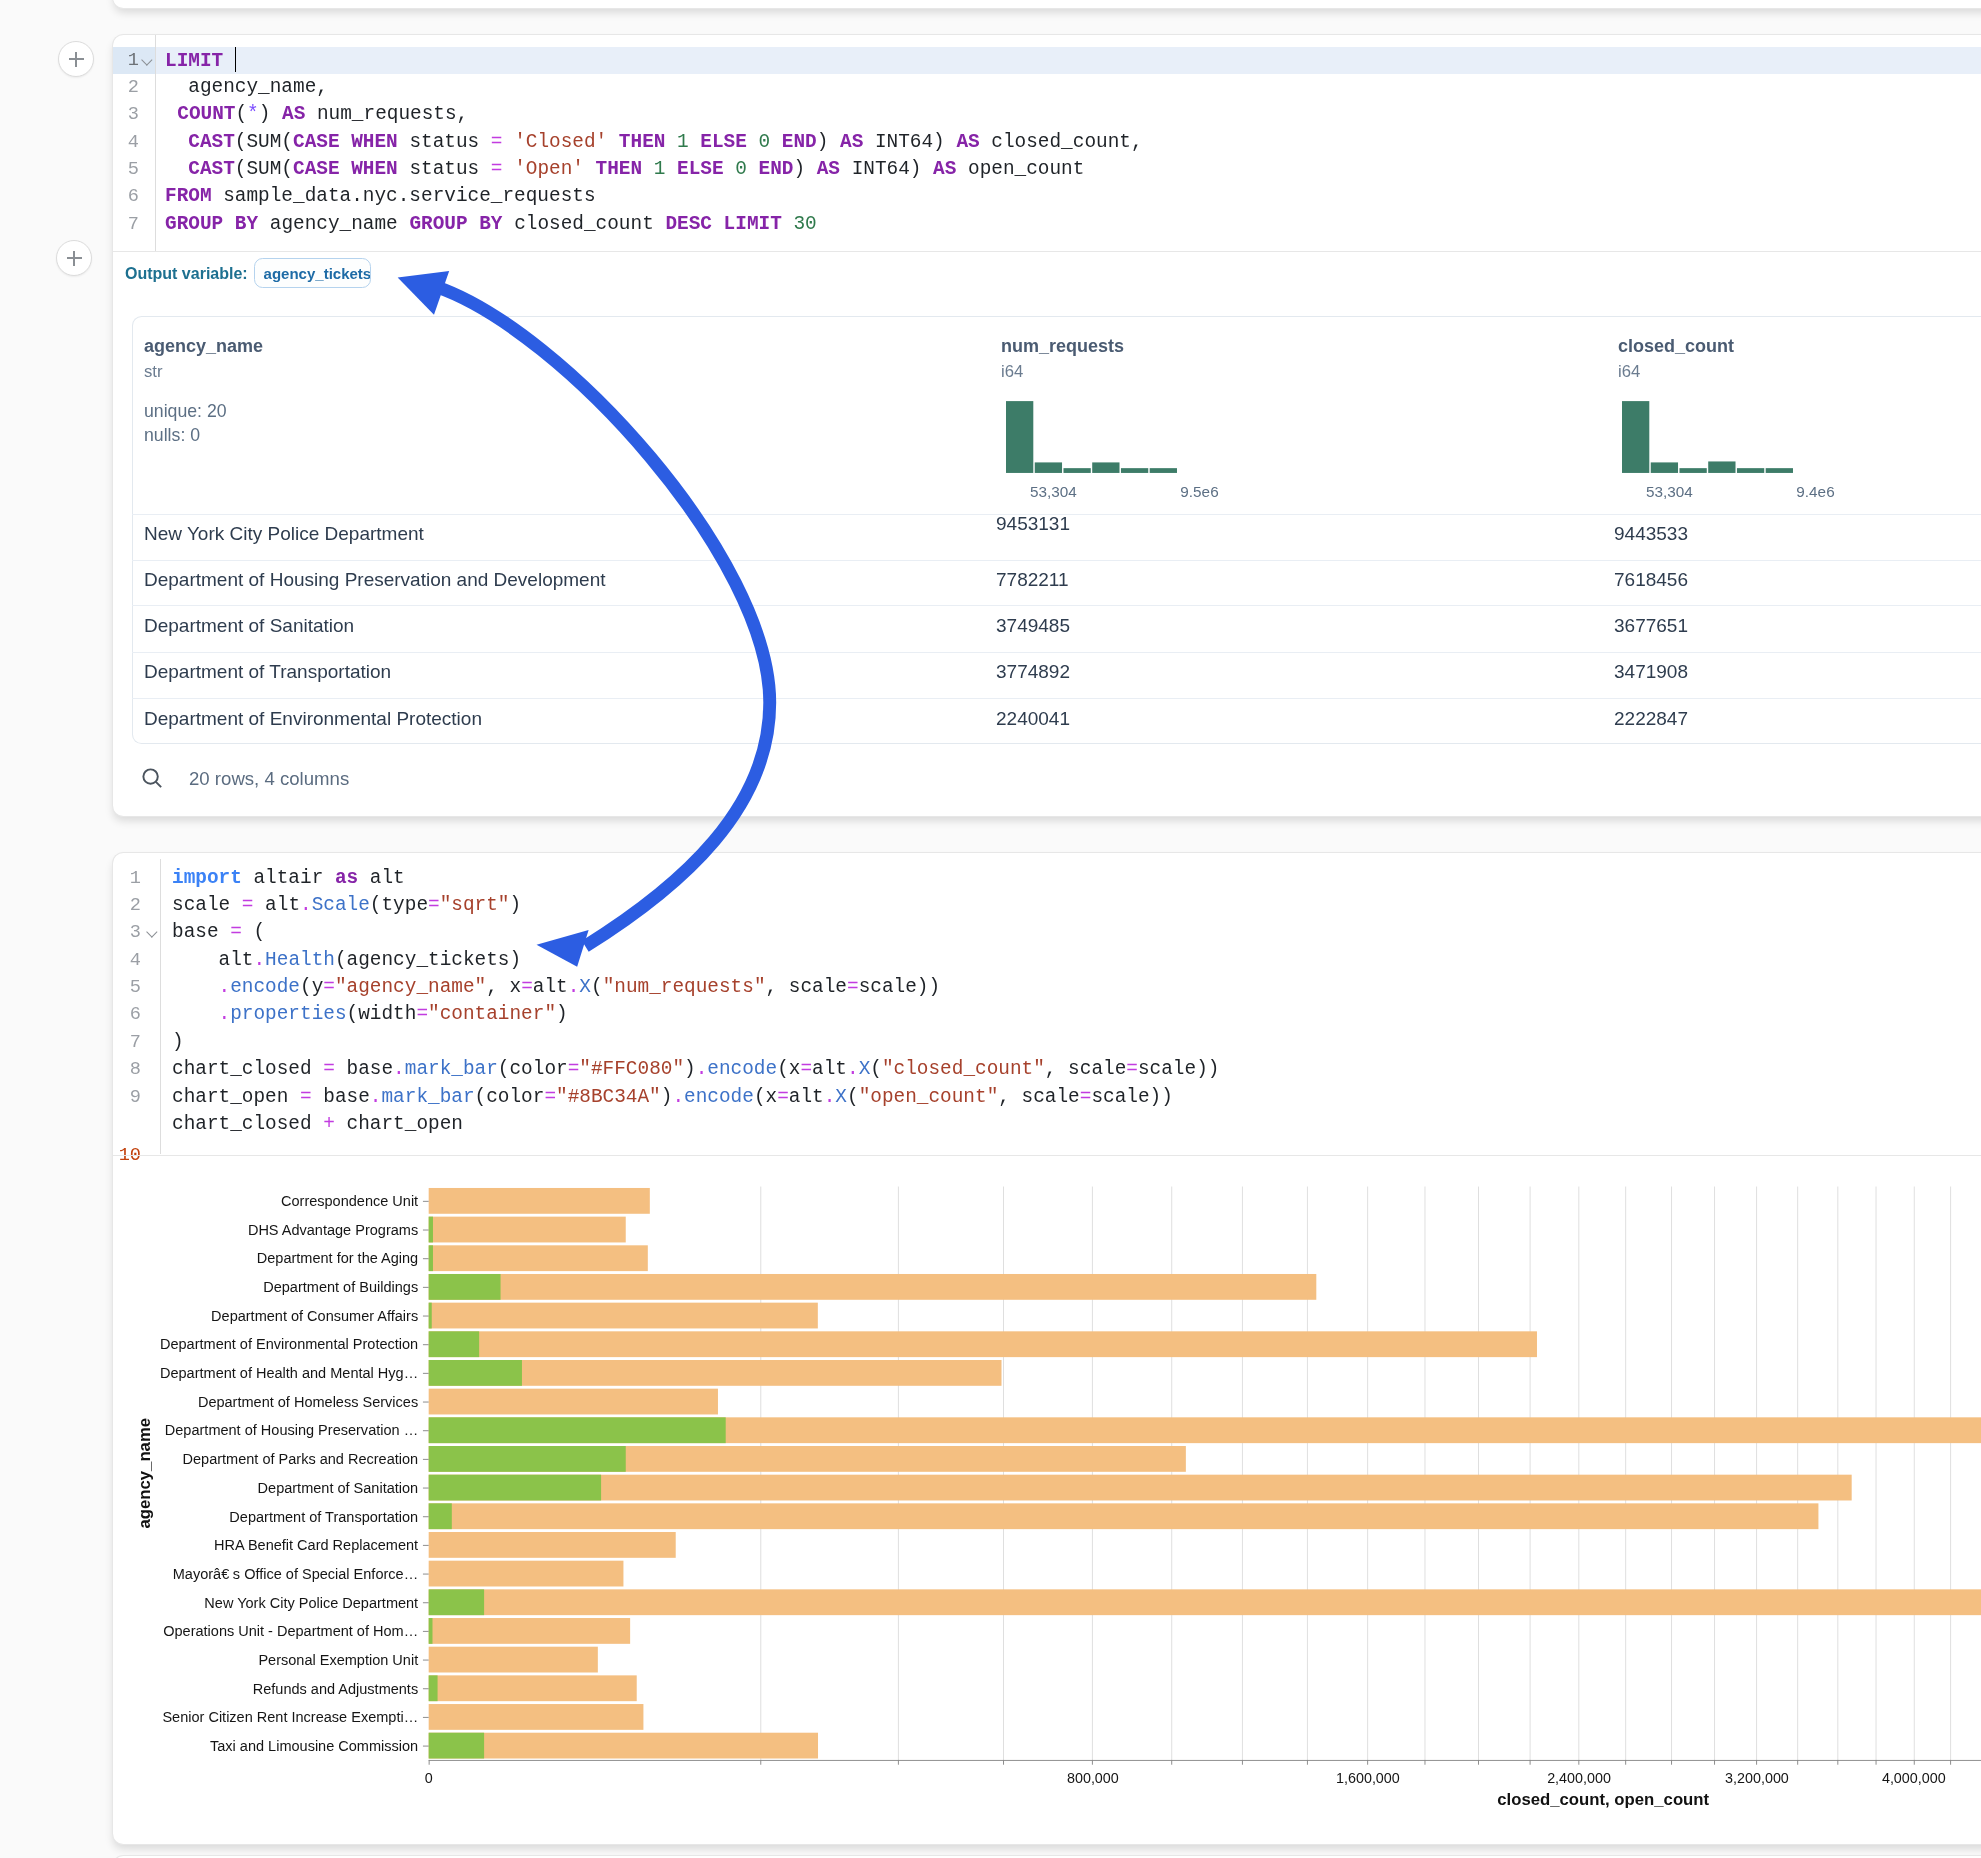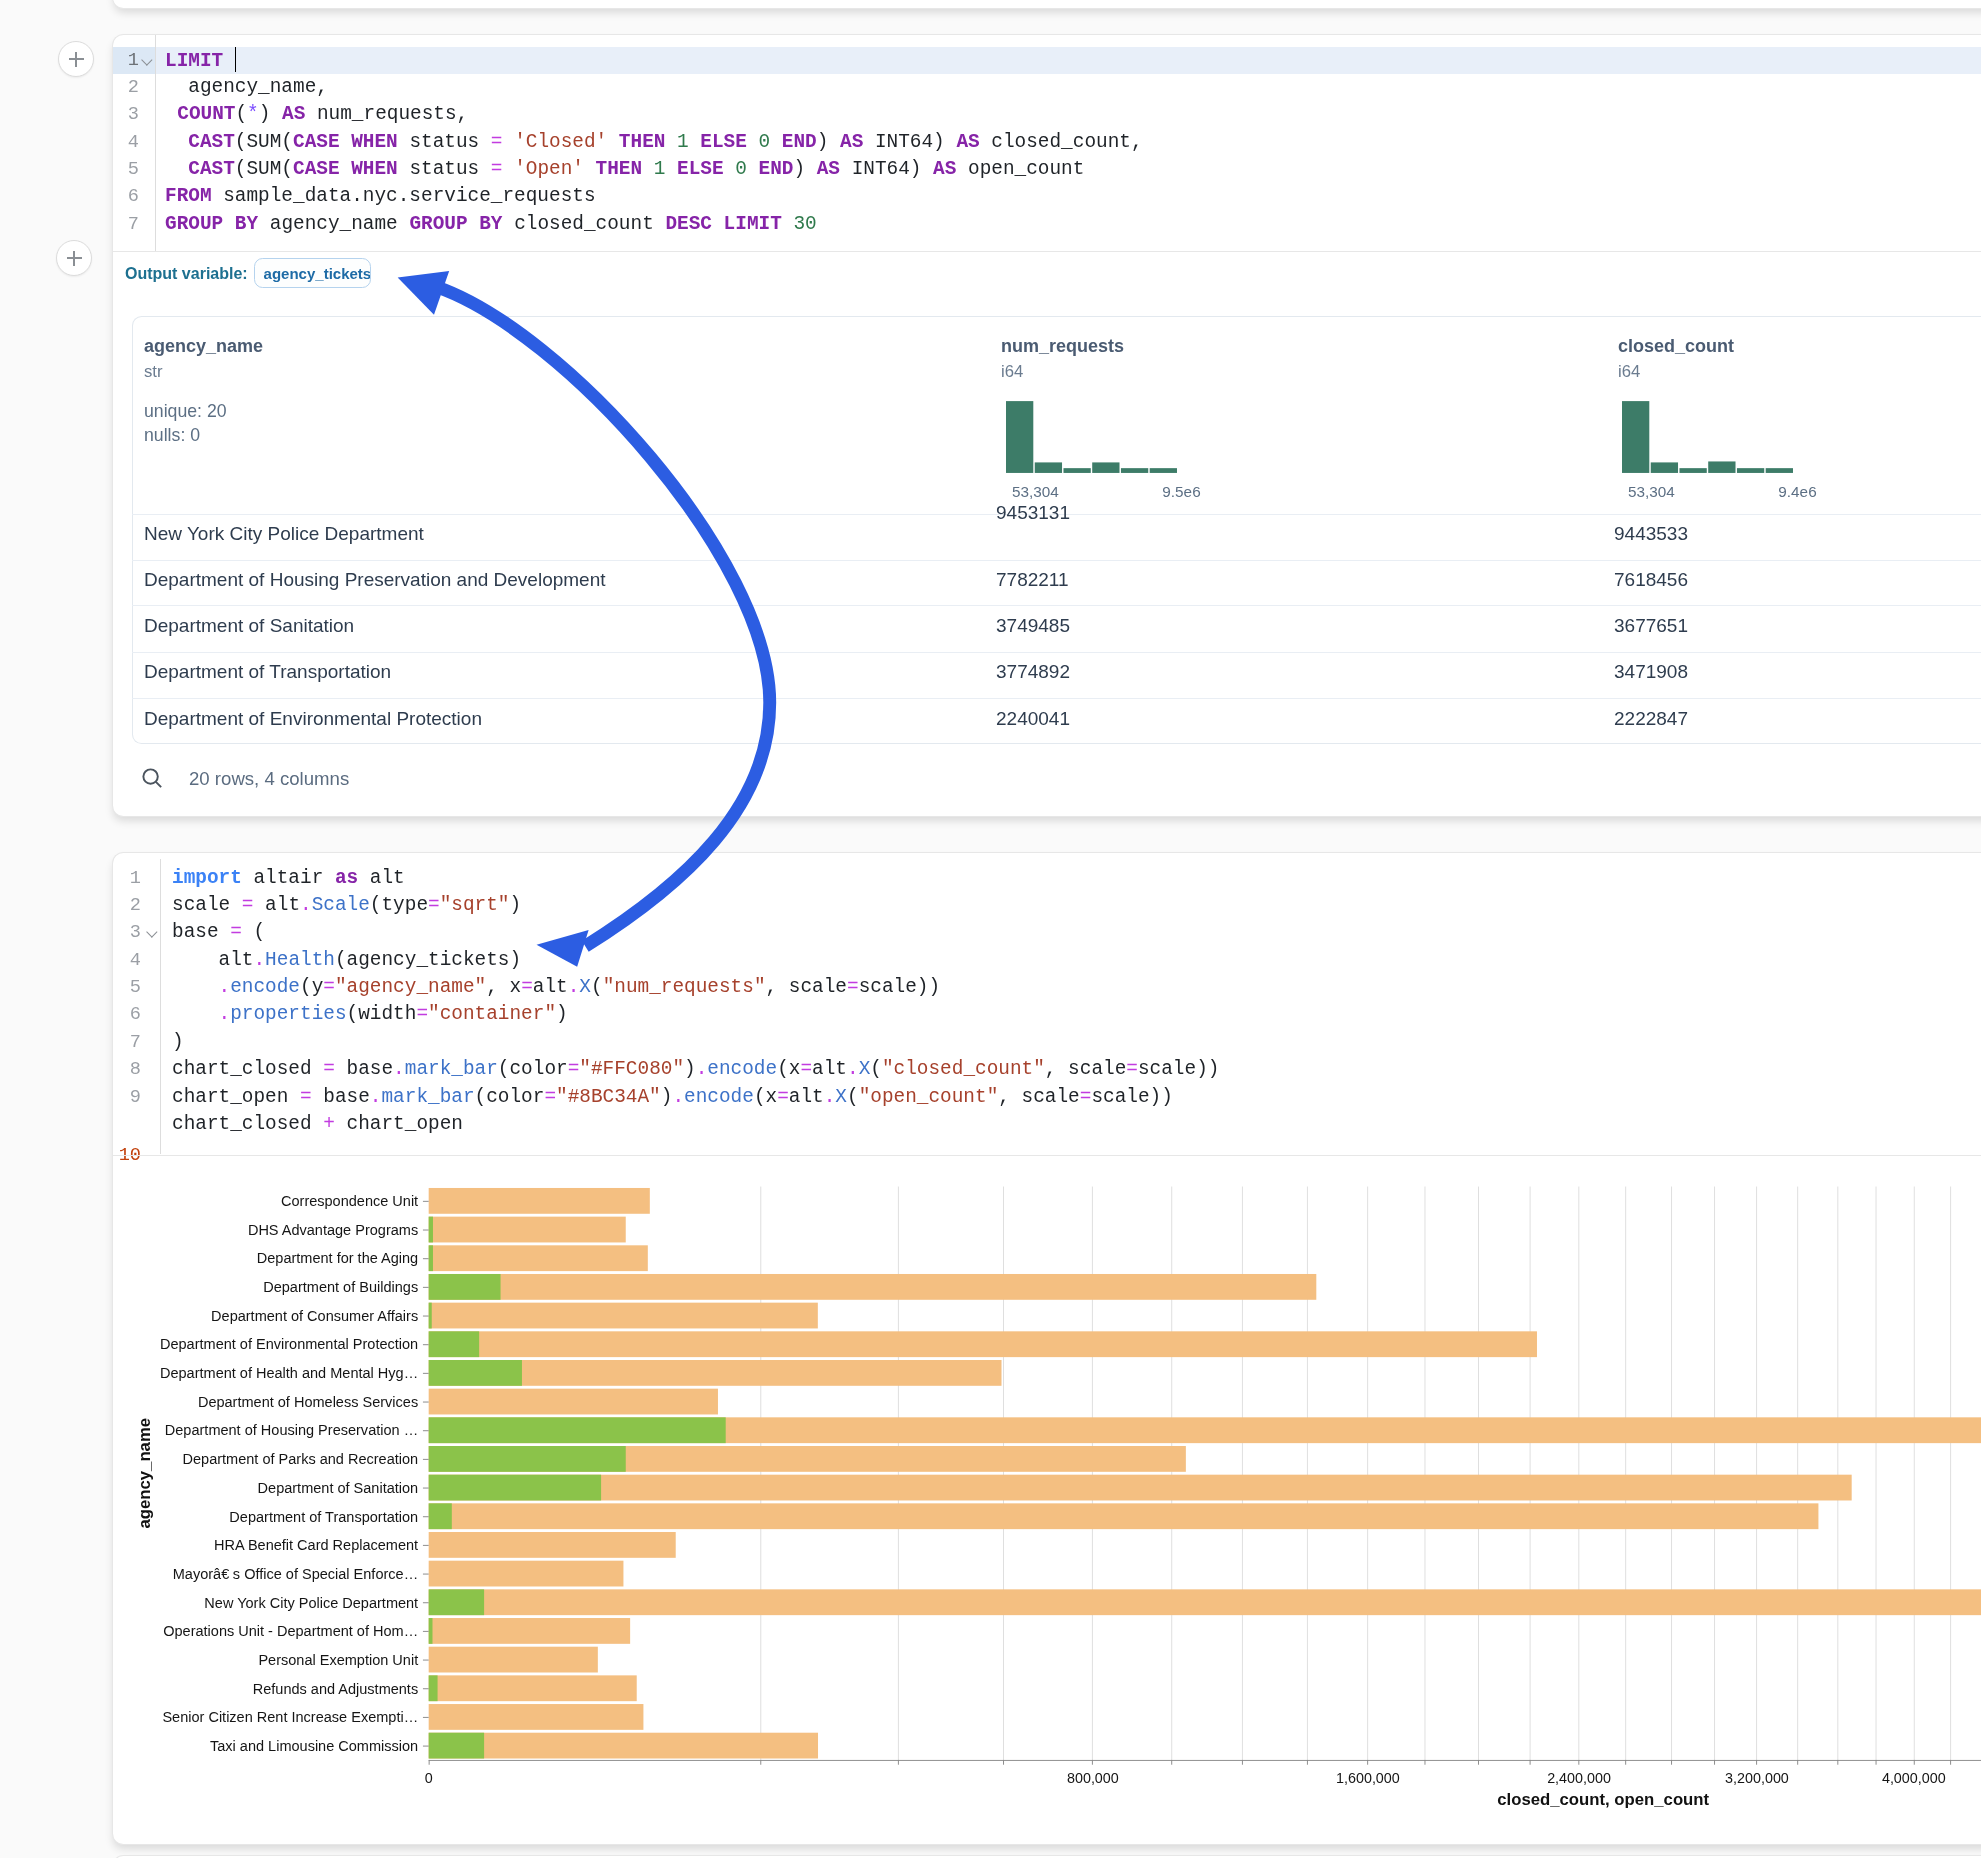--- a/index.html
+++ b/index.html
@@ -20,21 +20,21 @@
 .plusbtn { position:absolute; width:36px; height:36px; border-radius:50%;
   background:#fff; border:1.4px solid #dcdcdc; box-shadow:0 1px 1.9px rgba(0,0,0,0.06); }
 .plusbtn:before { content:""; position:absolute; left:9.6px; top:16.4px; width:15.3px;
   height:1.7px; background:#8a8f94; }
 .plusbtn:after { content:""; position:absolute; left:16.4px; top:9.6px; width:1.7px;
   height:15.3px; background:#8a8f94; }
 .hdr { position:absolute; font-weight:bold; font-size:18px; color:#4a5b72; }
 .sub { position:absolute; font-size:16.7px; color:#6b7c90;text-align:right; }
 .stat { position:absolute; font-size:17.7px; color:#5c6f84; }
 .rowtxt { position:absolute; font-size:19px; color:#2e3c4e; }
-.histlab { position:absolute; font-size:15.3px; color:#5c6f84; }
+.histlab { position:absolute; font-size:15.3px; color:#5c6f84;margin-left:18px; }
 </style></head>
 <body>
 
 <div class="card" style="left:112px; top:-29px; width:1889px; height:38px;"></div>
 
 <div class="card" style="left:112px; top:34px; width:1889px; height:783px;"></div>
 
 <div style="position:absolute; left:113px; top:47px; width:42px; height:27px; background:#dce8f5"></div>
 <div style="position:absolute; left:155px; top:47px; width:1827px; height:27px; background:#e8eff9"></div>
 
@@ -92,21 +92,21 @@
 <rect x="60" y="70" width="28.5" height="5" fill="#3d7c68"></rect>
 <rect x="90" y="63" width="28.5" height="12" fill="#3d7c68"></rect>
 <rect x="120" y="70" width="28.5" height="5" fill="#3d7c68"></rect>
 <rect x="150" y="70" width="28.5" height="5" fill="#3d7c68"></rect>
 </svg>
 <div class="histlab" style="left:1622px; top:483px; width:59px; text-align:center">53,304</div>
 <div class="histlab" style="left:1768px; top:483px; width:59px; text-align:center">9.4e6</div>
 
 <div style="position:absolute;left:132px;right:0;top:514px;height:46px;border-top:1px solid #e9eef4"></div>
 <div class="rowtxt" style="left:144px;top:523px">New York City Police Department</div>
-<div class="rowtxt" style="left:996px;top:502px">9453131</div>
+<div class="rowtxt" style="left:996px;top:513px">9453131</div>
 <div class="rowtxt" style="left:1614px;top:523px">9443533</div>
 <div style="position:absolute;left:132px;right:0;top:560px;height:46px;border-top:1px solid #e9eef4"></div>
 <div class="rowtxt" style="left:144px;top:569px">Department of Housing Preservation and Development</div>
 <div class="rowtxt" style="left:996px;top:569px">7782211</div>
 <div class="rowtxt" style="left:1614px;top:569px">7618456</div>
 <div style="position:absolute;left:132px;right:0;top:605px;height:46px;border-top:1px solid #e9eef4"></div>
 <div class="rowtxt" style="left:144px;top:615px">Department of Sanitation</div>
 <div class="rowtxt" style="left:996px;top:615px">3749485</div>
 <div class="rowtxt" style="left:1614px;top:615px">3677651</div>
 <div style="position:absolute;left:132px;right:0;top:652px;height:47px;border-top:1px solid #e9eef4"></div>

